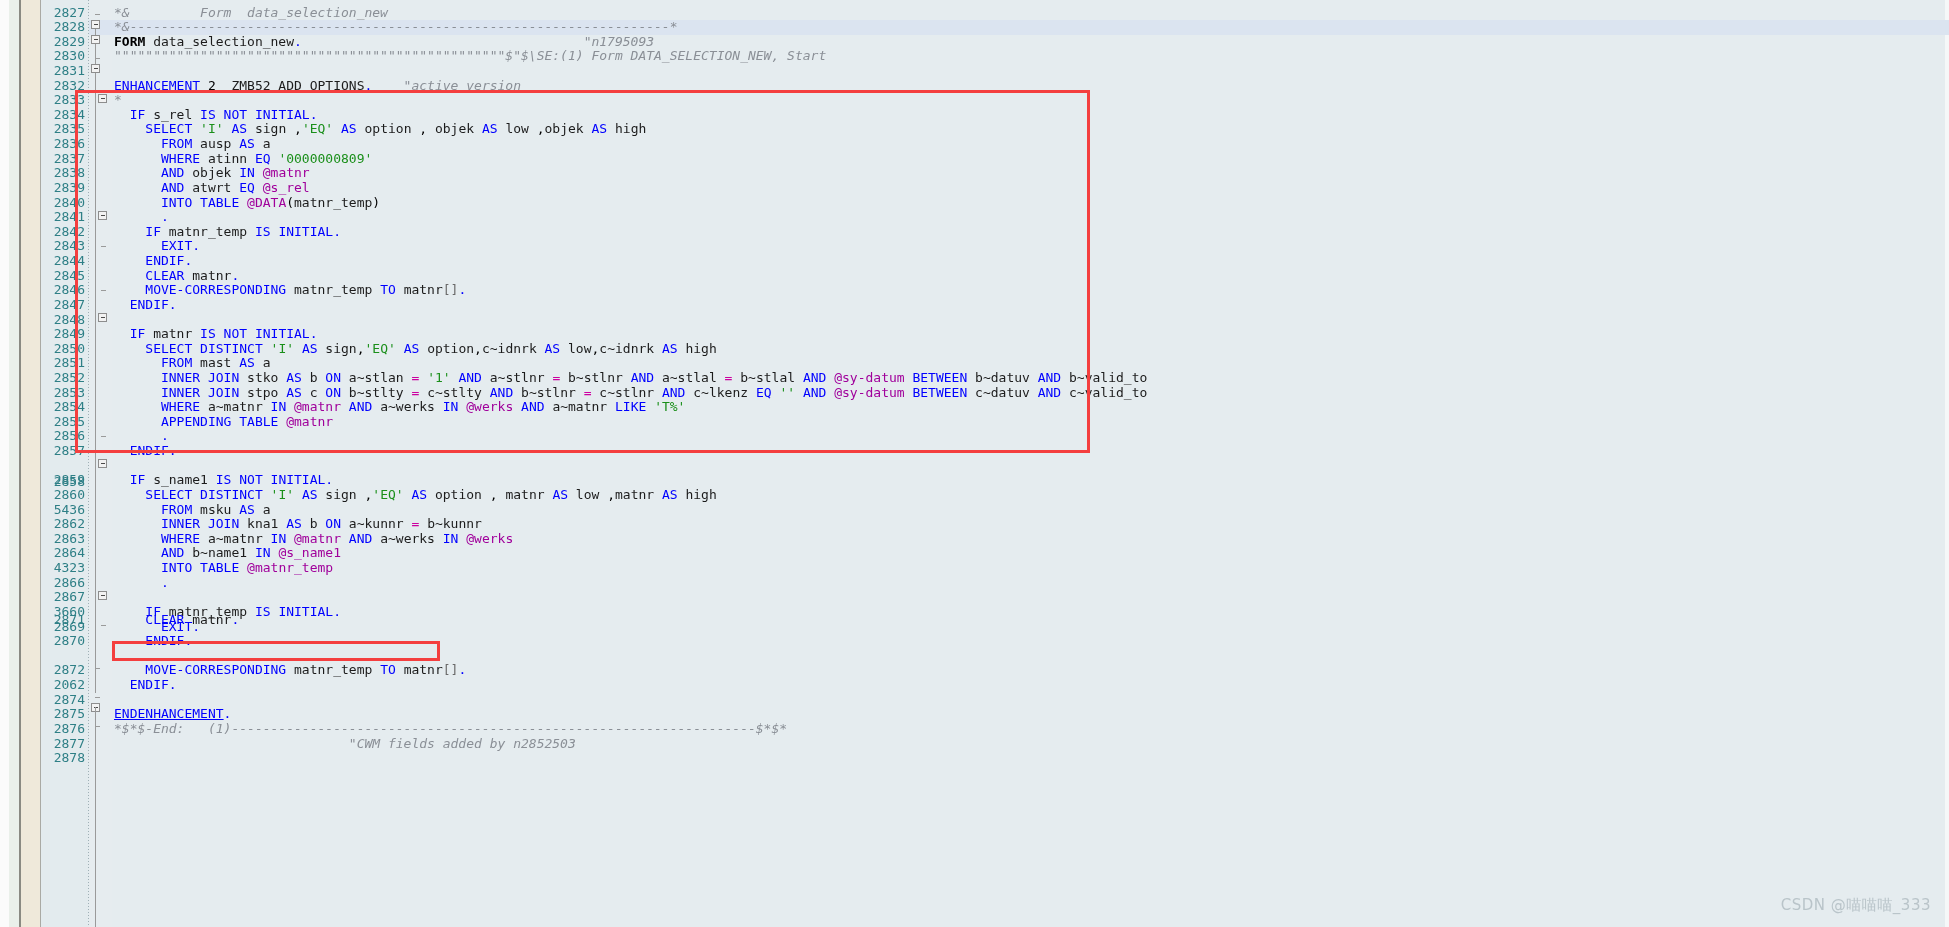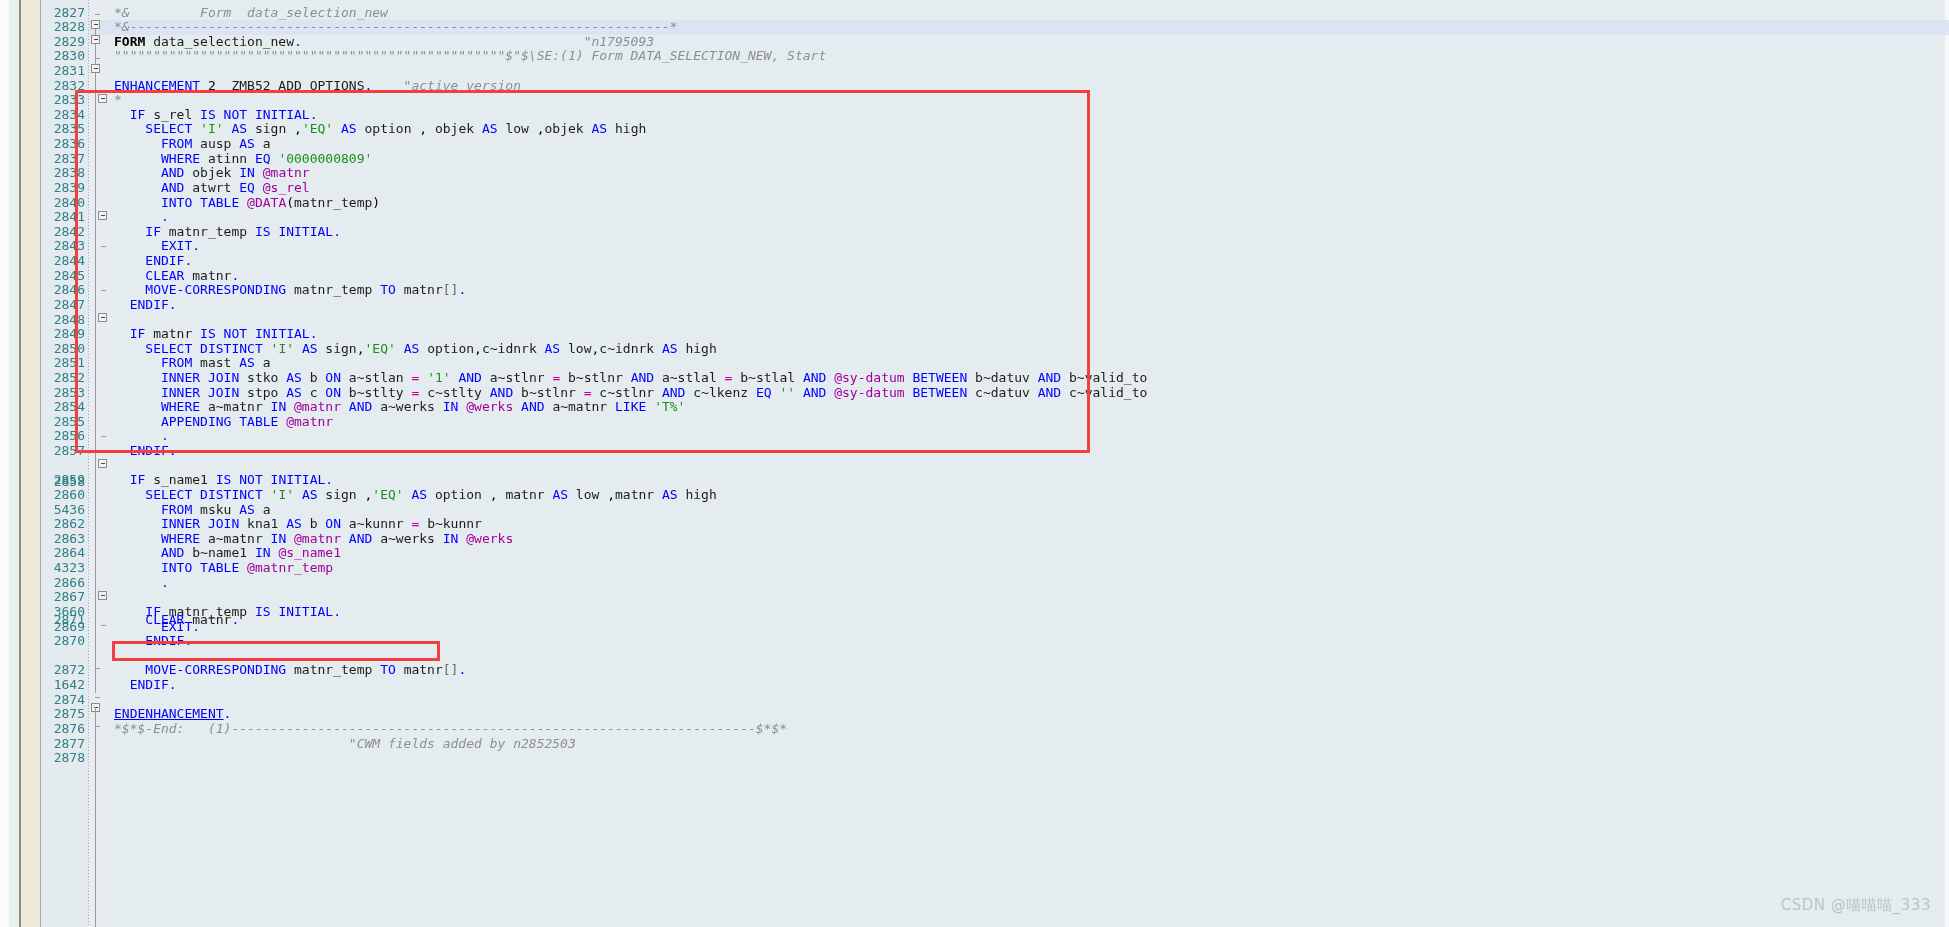--- a/index.html
+++ b/index.html
@@ -274,21 +274,21 @@
       <div class="line" style="top: 531.82px;"><div class="lnum" style="top: 0px;">2863</div><div class="ltext" style="top: 0px;">      <span class="kw">WHERE</span> <span class="id">a~matnr</span> <span class="kw">IN</span> <span class="at">@matnr</span> <span class="kw">AND</span> <span class="id">a~werks</span> <span class="kw">IN</span> <span class="at">@werks</span></div></div>
       <div class="line" style="top: 546.44px;"><div class="lnum" style="top: 0px;">2864</div><div class="ltext" style="top: 0px;">      <span class="kw">AND</span> <span class="id">b~name1</span> <span class="kw">IN</span> <span class="at">@s_name1</span></div></div>
       <div class="line" style="top: 561.06px;"><div class="lnum" style="top: 0px;">4323</div><div class="ltext" style="top: 0px;">      <span class="kw">INTO</span> <span class="kw">TABLE</span> <span class="at">@matnr_temp</span></div></div>
       <div class="line" style="top: 575.68px;"><div class="lnum" style="top: 0px;">2866</div><div class="ltext" style="top: 0px;">      <span class="kw">.</span></div></div>
       <div class="line" style="top: 590.3px;"><div class="lnum" style="top: 0px;">2867</div><div class="ltext" style="top: 0px;"></div></div>
       <div class="line" style="top: 604.92px;"><div class="lnum" style="top: 0px;">3660</div><div class="ltext" style="top: 0px;">    <span class="kw">IF</span> <span class="id">matnr_temp</span> <span class="kw">IS</span> <span class="kw">INITIAL</span><span class="kw">.</span></div></div>
       <div class="line" style="top: 619.54px;"><div class="lnum" style="top: 0px;">2869</div><div class="ltext" style="top: 0px;">      <span class="kw">EXIT</span><span class="kw">.</span></div></div>
       <div class="line" style="top: 634.16px;"><div class="lnum" style="top: 0px;">2870</div><div class="ltext" style="top: 0px;">    <span class="kw">ENDIF</span><span class="kw">.</span></div></div>
       <div class="line" style="top: 613px;"><div class="lnum" style="top: 0px;">2871</div><div class="ltext" style="top: 0px;">    <span class="kw">CLEAR</span> <span class="id">matnr</span><span class="kw">.</span></div></div>
       <div class="line" style="top: 663.4px;"><div class="lnum" style="top: 0px;">2872</div><div class="ltext" style="top: 0px;">    <span class="kw">MOVE-CORRESPONDING</span> <span class="id">matnr_temp</span> <span class="kw">TO</span> <span class="id">matnr</span><span class="brk">[</span><span class="brk">]</span><span class="kw">.</span></div></div>
-      <div class="line" style="top: 678.02px;"><div class="lnum" style="top: 0px;">1642</div><div class="ltext" style="top: 0px;">  <span class="kw">ENDIF</span><span class="kw">.</span></div></div>
+      <div class="line" style="top: 678.02px;"><div class="lnum" style="top: 0px;">2062</div><div class="ltext" style="top: 0px;">  <span class="kw">ENDIF</span><span class="kw">.</span></div></div>
       <div class="line" style="top: 692.64px;"><div class="lnum" style="top: 0px;">2874</div><div class="ltext" style="top: 0px;"></div></div>
       <div class="line" style="top: 707.26px;"><div class="lnum" style="top: 0px;">2875</div><div class="ltext" style="top: 0px; text-align: center;"><span class="und">ENDENHANCEMENT</span><span class="kw">.</span></div></div>
       <div class="line" style="top: 721.88px;"><div class="lnum" style="top: 0px;">2876</div><div class="ltext" style="top: 0px;"><span class="cmt">*$*$-End:   (1)-------------------------------------------------------------------$*$*</span></div></div>
       <div class="line" style="top: 736.5px;"><div class="lnum" style="top: 0px;">2877</div><div class="ltext" style="top: 0px;"><span class="cmt">                              "CWM fields added by n2852503</span></div></div>
       <div class="line" style="top: 751.12px;"><div class="lnum" style="top: 0px;">2878</div><div class="ltext" style="top: 0px;"></div></div>
     </div>
 
   <div class="redbox" style="left:75px; top:90px; width:1015px; height:363px;"></div>
   <div class="redbox" style="left:112px; top:641px; width:328px; height:20px;"></div>
 

